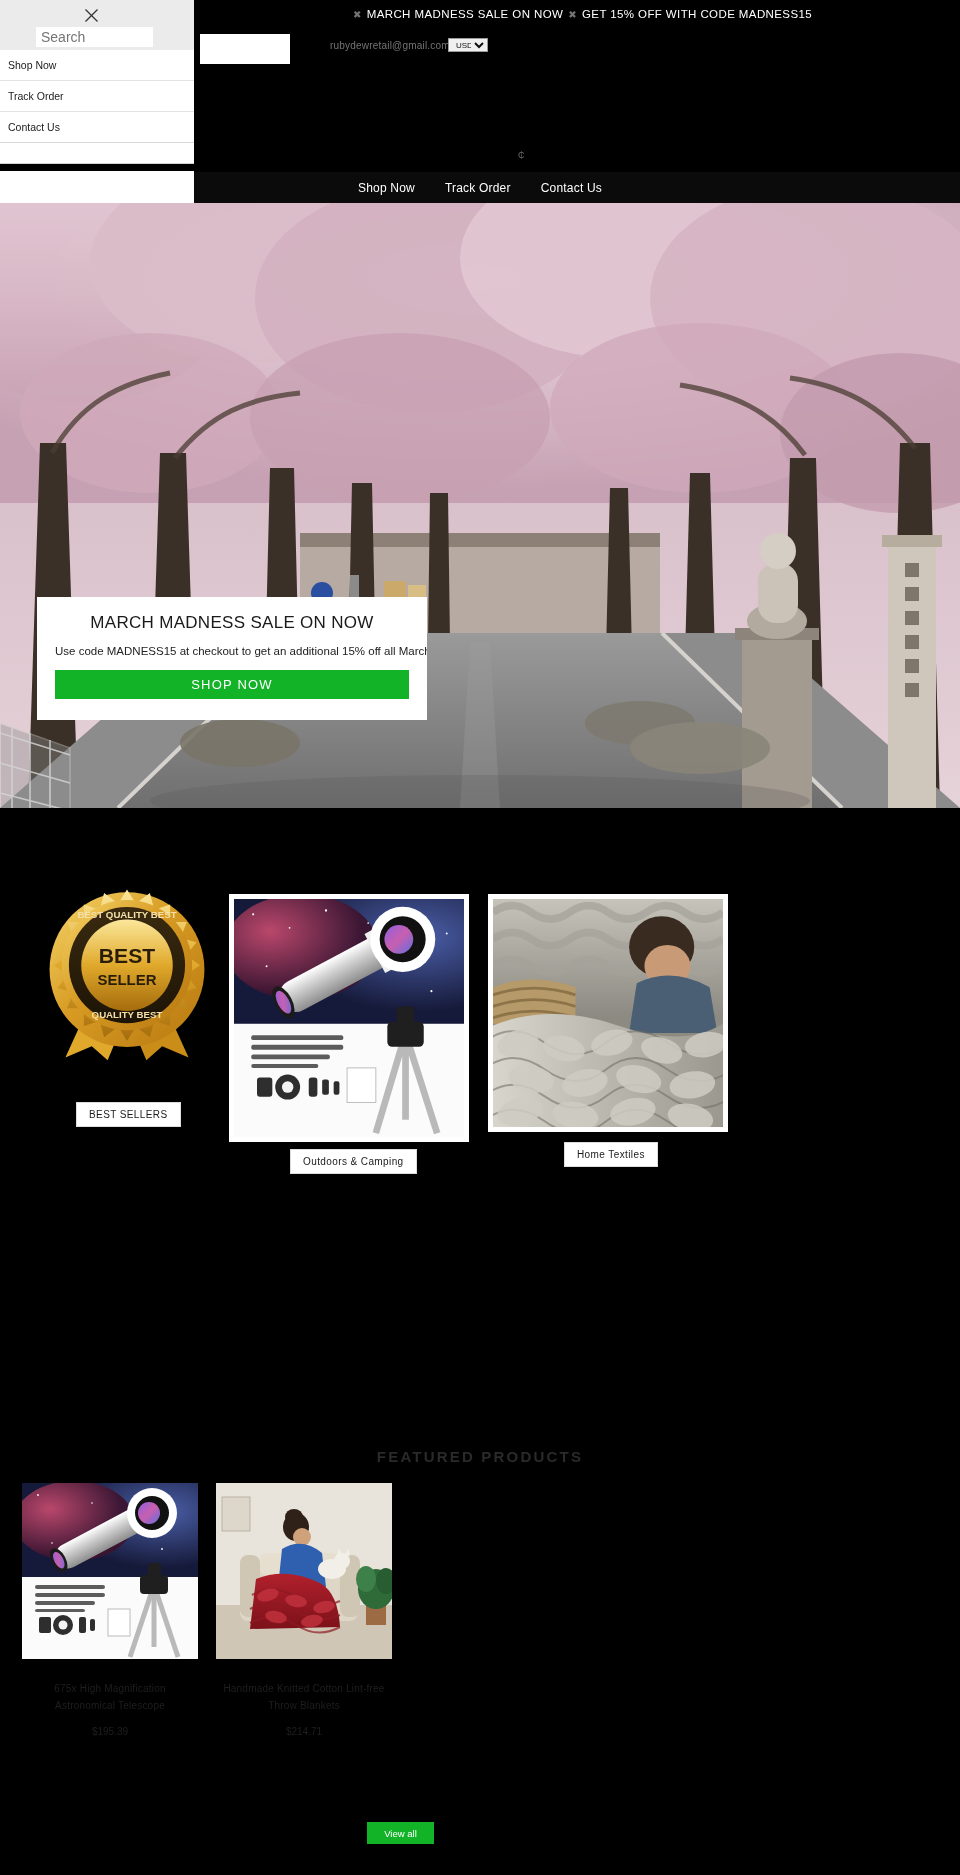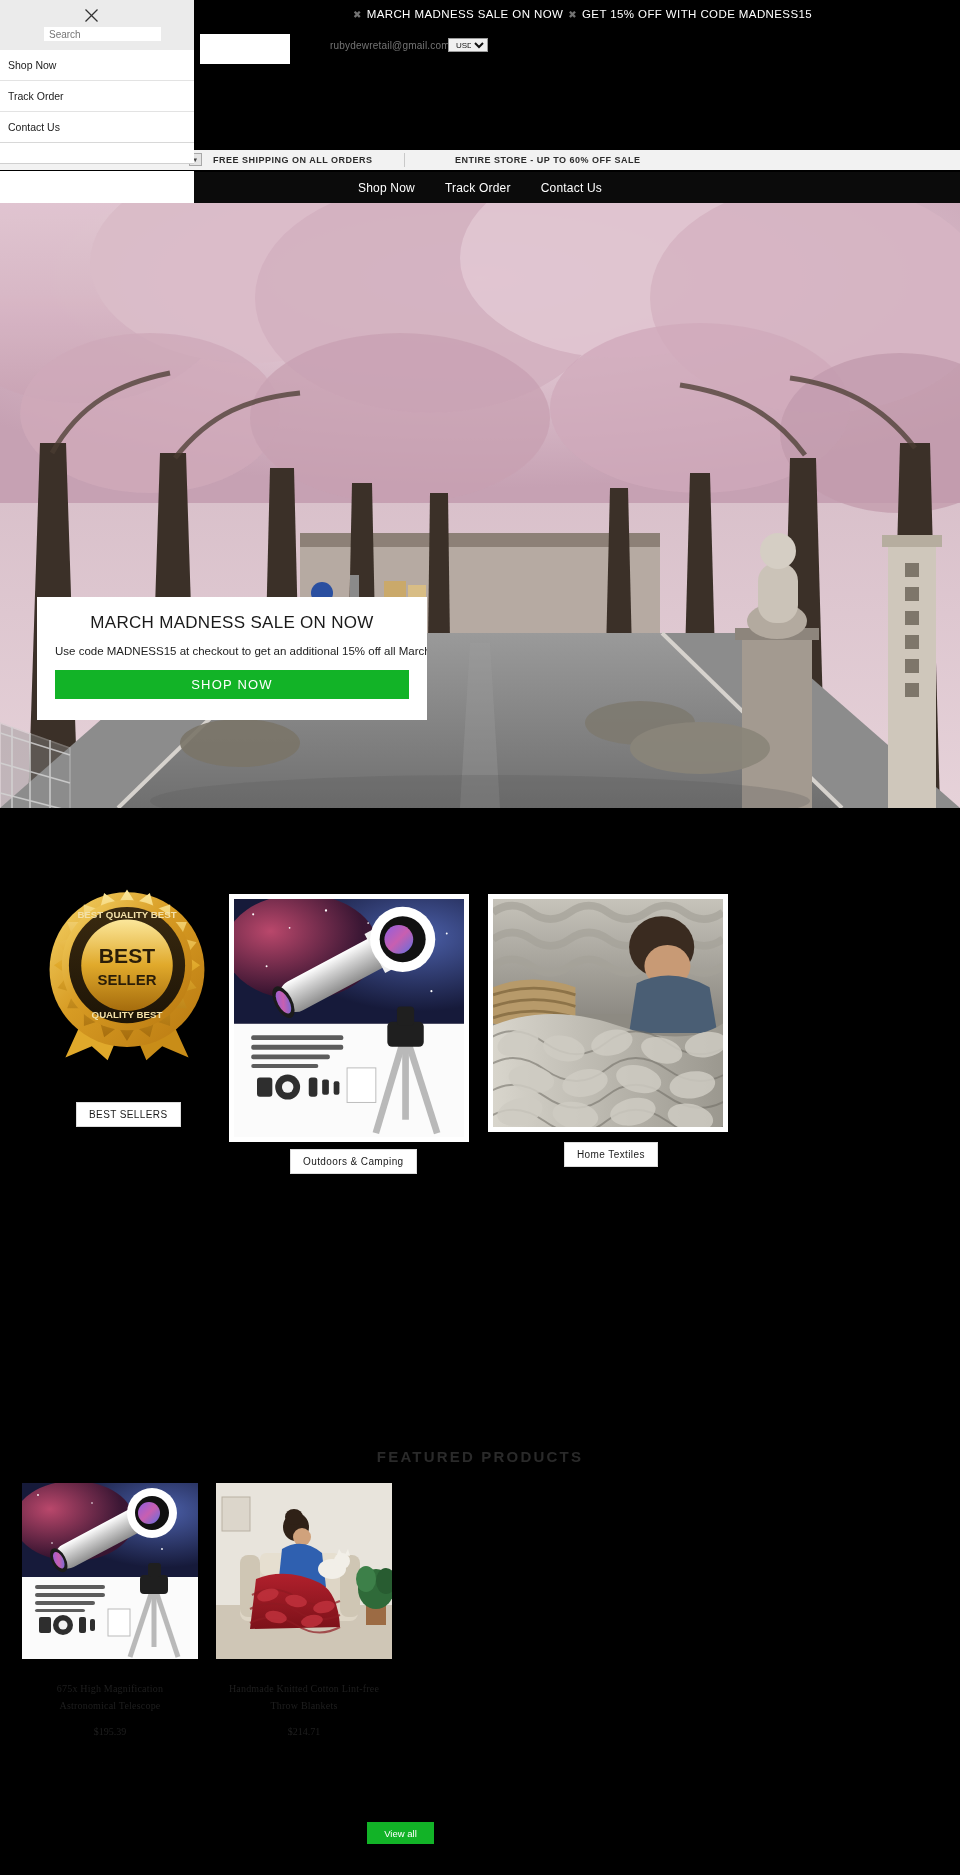--- a/index.html
+++ b/index.html
@@ -142,21 +142,21 @@
   .card3-img { width:240px; height:238px; border:5px solid #fff; display:block; }
   .card3 .card-label { left:76px; top:217px; }
 
   
   .featured-head {
     position:absolute; left:0; top:1448px; width:960px;
     text-align:center; font-size:15px; letter-spacing:2.2px;
     color:#2a2a2a; font-weight:700;
   }
   .products {
-    position:absolute; left:0; top:1483px; width:960px; height:330px;font-family:Liberation Serif, serif;
+    position:absolute; left:0; top:1483px; width:960px; height:330px;
   }
   .product { position:absolute; width:176px; }
   .p1 { left:22px; }
   .p2 { left:216px; }
   .product .thumb { width:176px; height:176px; display:block; }
   .product .title {
     margin-top:22px; text-align:center; font-size:10px;
     color:#1f1f1f; line-height:1.65; letter-spacing:.2px;
   }
   .product .price {
@@ -176,24 +176,24 @@
   }
   .drawer-top {
     background:#ebebeb; height:50px; position:relative;
   }
   .close-btn {
     position:absolute; left:84px; top:8px; width:15px; height:15px;
     background:none; border:none; cursor:pointer; padding:0;
   }
   .close-btn svg { display:block; }
   .search-input {
-    position:absolute; left:44px; top:27px;
-    width:117px; height:14px;
+    position:absolute; left:36px; top:27px;
+    width:117px; height:20px;
     background:#fff; border:none;
-    font-size:10px; color:#666; padding-left:5px;
+    font-size:14px; color:#666; padding-left:5px;
     font-family:"Liberation Sans", sans-serif;
   }
   .drawer-list { background:#fff; }
   .drawer-list a {
     display:block; height:31px; line-height:31px;
     padding-left:8px; font-size:10.5px; color:#1a1a1a;
     text-decoration:none; border-bottom:1px solid #e3e3e3;
   }
   .drawer-list a:last-child { border-bottom:1px solid #d8d8d8; }
   .drawer-foot { background:#fff; height:21px; border-bottom:1px solid #d0d0d0; }
@@ -216,26 +216,20 @@
 
   <div class="header">
     <div class="logo-box"></div>
     <div class="hdr-email">rubydewretail@gmail.com</div>
     <select class="currency-select">
       <option>USD</option>
     </select>
     <div class="cart-glyph">₵</div>
   </div>
 
-  <div class="promo">
-    <div class="scroll-arrow">▼</div>
-    <div class="cell c1">FREE SHIPPING ON ALL ORDERS</div>
-    <div class="divider"></div>
-    <div class="cell c2">ENTIRE STORE - UP TO 60% OFF SALE</div>
-  </div>
 
   <nav class="mainnav">
     <a href="#">Shop Now</a>
     <a href="#">Track Order</a>
     <a href="#">Contact Us</a>
   </nav>
 
   <div class="hero">
     <svg viewBox="0 0 960 605" preserveAspectRatio="none">
       <defs>

